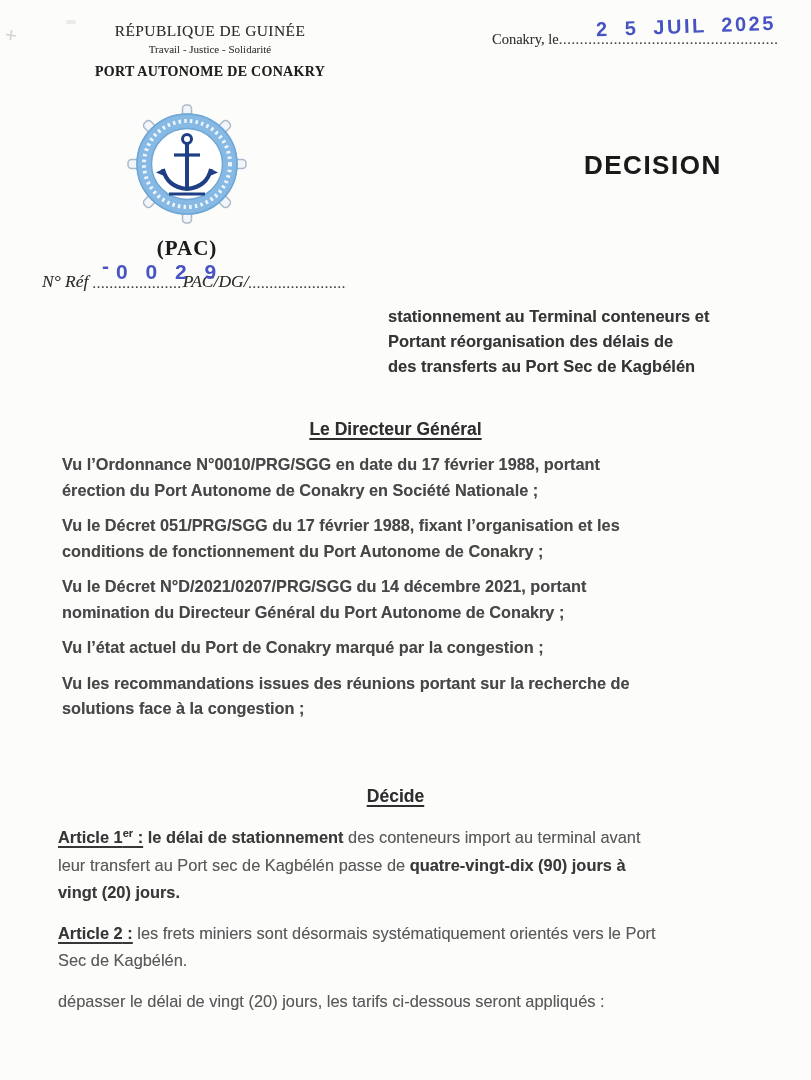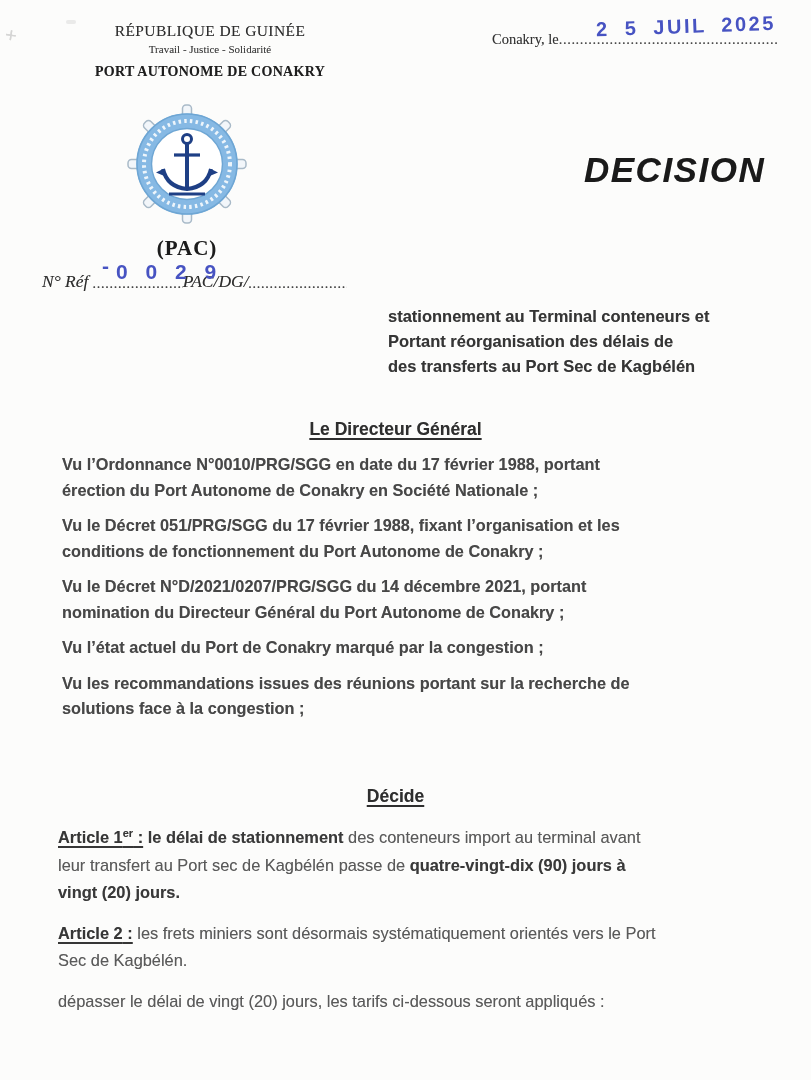--- a/index.html
+++ b/index.html
@@ -25,21 +25,21 @@
   .date-stamp{
     position:absolute;left:596px;top:15px;color:#4753c2;font-weight:700;font-size:20px;
     letter-spacing:2.5px;word-spacing:7px;transform:rotate(-2deg);text-shadow:none;white-space:nowrap;
   }
 
   
   .logo-wrap{position:absolute;left:122px;top:104px;width:130px;text-align:center;}
   .pac-caption{font-family:"Liberation Serif",serif;font-size:21px;font-weight:700;margin-top:8px;color:#1c1c1c;letter-spacing:1px;}
 
   
-  .decision{position:absolute;left:584px;top:150px;font-size:35px;font-weight:700;letter-spacing:1.5px;color:#1a1a1a;font-style:italic;}
+  .decision{position:absolute;left:584px;top:150px;font-size:26px;font-weight:700;letter-spacing:1.5px;color:#1a1a1a;}
 
   
   .ref-line{position:absolute;left:42px;top:271px;font-family:"Liberation Serif",serif;font-style:italic;font-size:17.5px;color:#2e2e2e;white-space:nowrap;}
   .ref-dots{display:inline-block;overflow:hidden;vertical-align:bottom;letter-spacing:.5px;font-size:15px;color:#444;}
   .ref-dots.left{width:90px;}
   .ref-dots.right{width:98px;}
   .ref-stamp{position:absolute;left:60px;top:-11px;color:#4753c2;font-family:"Liberation Sans",sans-serif;font-style:normal;font-weight:700;font-size:21px;letter-spacing:6px;text-shadow:none;white-space:nowrap;}
   .ref-stamp .dash{position:relative;top:-6px;margin-right:1px;}
 
   

